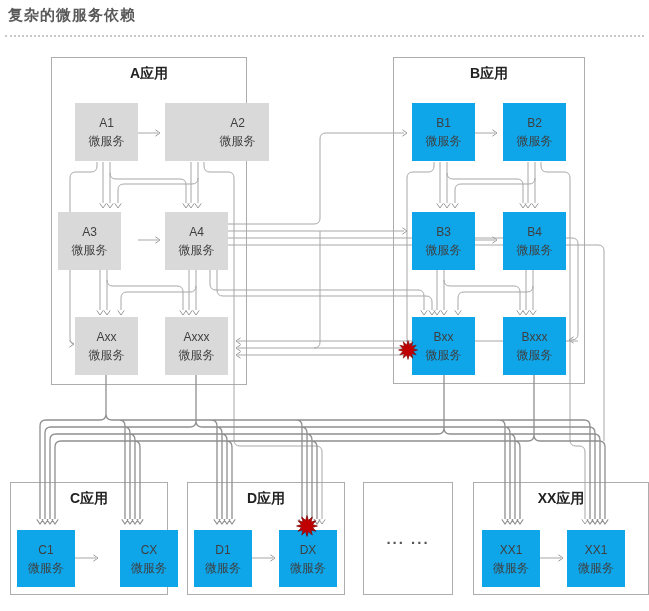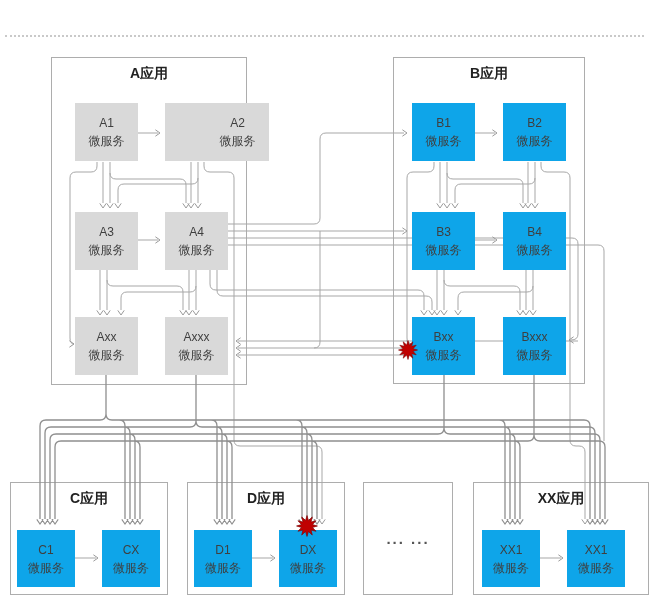--- a/index.html
+++ b/index.html
@@ -22,20 +22,21 @@
   .stem{fill:none;stroke:#8f8f8f;stroke-width:1.3;}
   .ah{fill:none;stroke:#9a9a9a;stroke-width:1;}
   .ah2{fill:none;stroke:#8f8f8f;stroke-width:1.1;}
   .burst{fill:#c00000;stroke:#7f0000;stroke-width:0.6;}
 </style>
 </head>
 <body>
 
 <div class="canvas">
 
+  <h1 class="page-title">复杂的微服务依赖</h1>
   <div class="rule"></div>
 
   <div class="app" style="left:51px;top:57px;width:196px;height:328px;">
     <div class="app-title">A应用</div>
   </div>
   <div class="app" style="left:393px;top:57px;width:192px;height:327px;">
     <div class="app-title">B应用</div>
   </div>
   <div class="app" style="left:10px;top:482px;width:158px;height:113px;">
     <div class="app-title">C应用</div>
@@ -110,21 +111,21 @@
   </svg>
 
   <div class="svc gray" style="left:75px;top:103px;">
       <span>A1</span>
       <span>微服务</span>
     </div>
   <div class="svc gray" style="left:165px;top:103px;padding-left:41px;">
       <span>A2</span>
       <span>微服务</span>
     </div>
-  <div class="svc gray" style="left:75px;top:212px;">
+  <div class="svc gray" style="left:58px;top:212px;">
       <span>A3</span>
       <span>微服务</span>
     </div>
   <div class="svc gray" style="left:165px;top:212px;">
       <span>A4</span>
       <span>微服务</span>
     </div>
   <div class="svc gray" style="left:75px;top:317px;">
       <span>Axx</span>
       <span>微服务</span>
@@ -156,21 +157,21 @@
     </div>
   <div class="svc peach" style="left:503px;top:317px;">
       <span>Bxxx</span>
       <span>微服务</span>
     </div>
 
   <div class="svc svc-sm peach" style="left:17px;top:530px;">
       <span>C1</span>
       <span>微服务</span>
     </div>
-  <div class="svc svc-sm peach" style="left:102px;top:530px;">
+  <div class="svc svc-sm peach" style="left:120px;top:530px;">
       <span>CX</span>
       <span>微服务</span>
     </div>
   <div class="svc svc-sm peach" style="left:194px;top:530px;">
       <span>D1</span>
       <span>微服务</span>
     </div>
   <div class="svc svc-sm peach" style="left:279px;top:530px;">
       <span>DX</span>
       <span>微服务</span>

